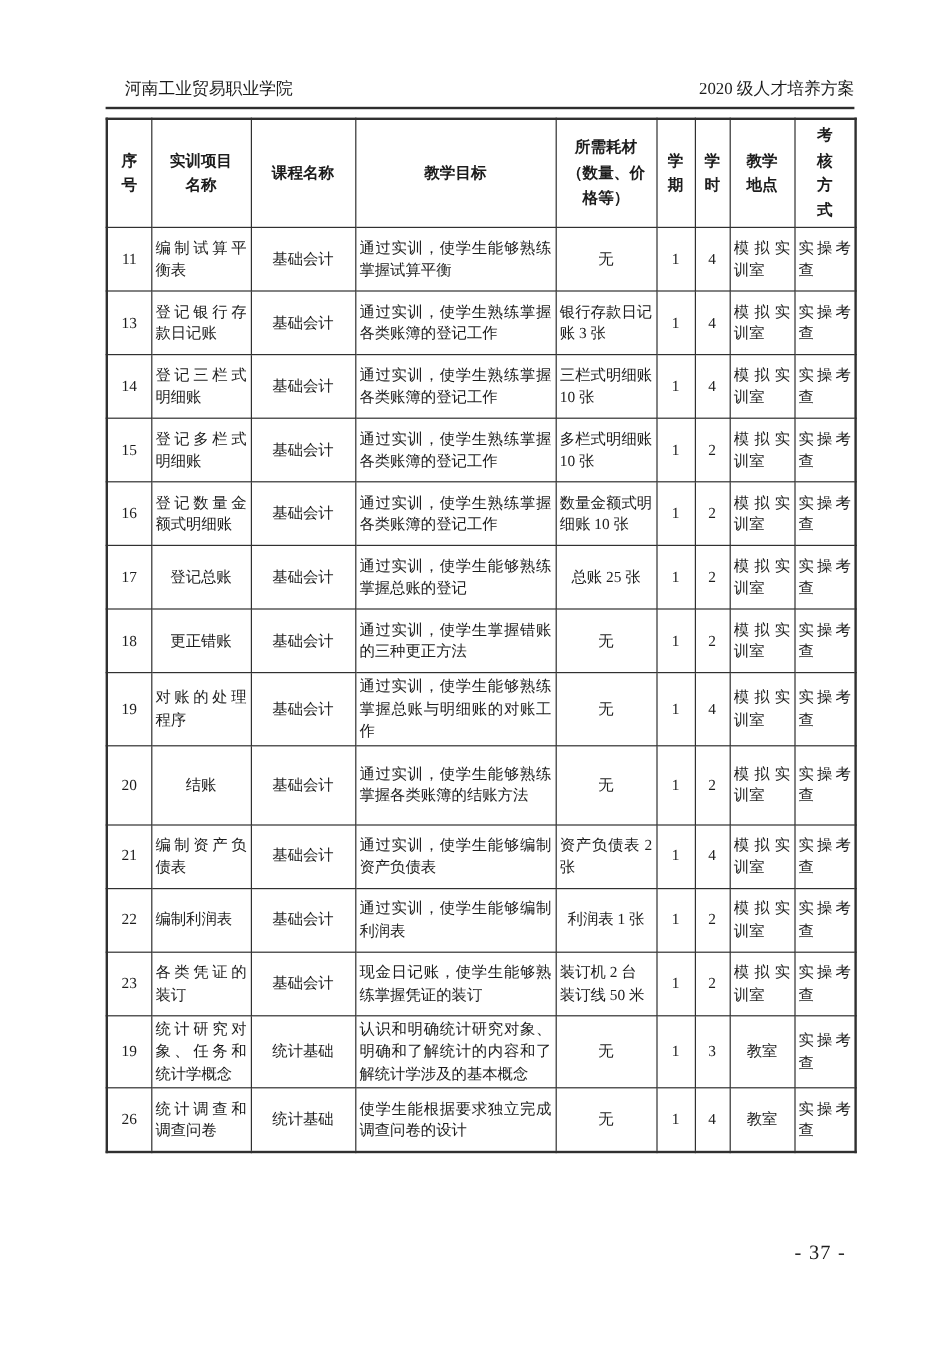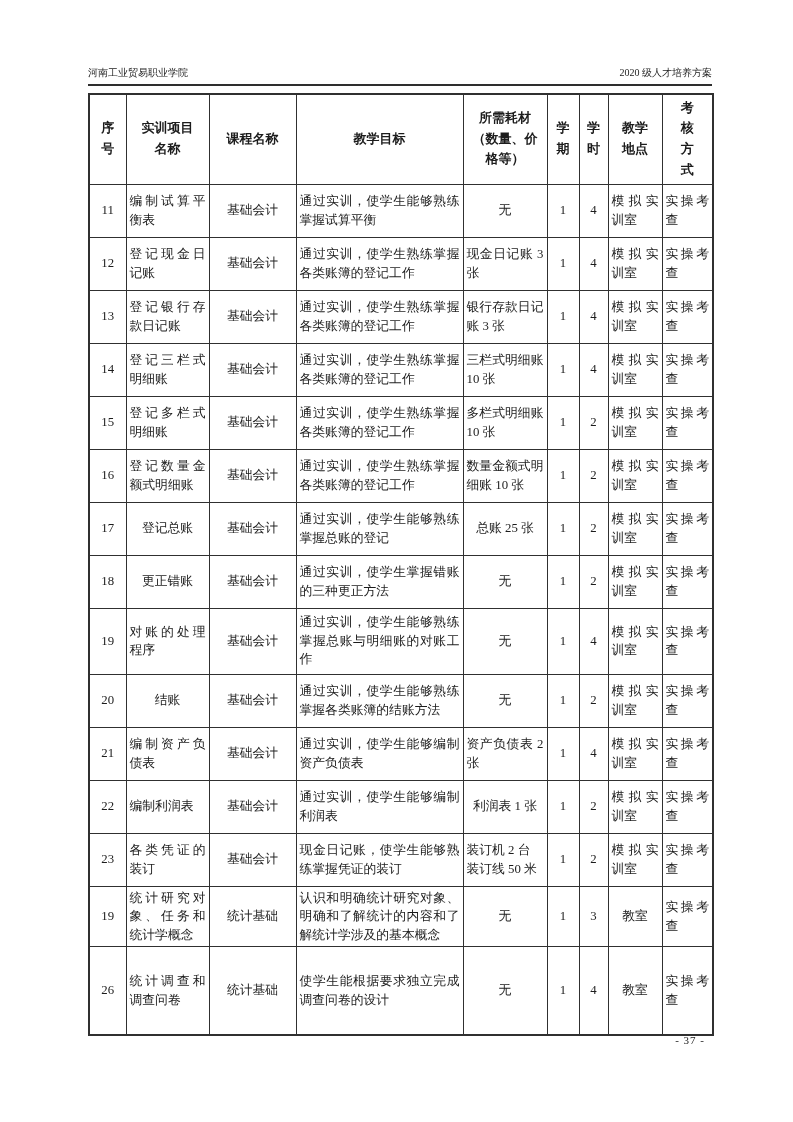--- a/index.html
+++ b/index.html
@@ -4,21 +4,21 @@
 <style>
   html,body { margin:0; padding:0; background:#ffffff; }
   .page {
     width:793px; height:1122px; background:#ffffff; position:relative;
     box-sizing:border-box; padding:66px 81px 0 88px;
     font-family:"Liberation Serif","DejaVu Serif",serif;
     color:#1c1c1c; overflow:hidden;
   }
   .doc-header {
     display:flex; justify-content:space-between; align-items:flex-end;
-    font-size:10px; line-height:1.35; padding-bottom:4px;
+    font-size:14px; line-height:1.35; padding-bottom:4px;margin-left:16px;
   }
   .header-rule { border-top:2.5px solid #2e2e2e; height:0; margin-bottom:7px; }
   table.curriculum {
     width:624px; border-collapse:collapse; table-layout:fixed;
     border:2px solid #303030;
   }
   .curriculum th, .curriculum td { border:1px solid #303030; box-sizing:border-box; }
   .curriculum th {
     font-weight:bold; font-size:13px; text-align:center; vertical-align:middle;
     padding:3px 5px; line-height:1.6; white-space:pre-line;
@@ -33,21 +33,21 @@
   }
   .curriculum tbody tr { height:53px; }
   .curriculum tbody tr:nth-child(9)  { height:66px; }
   .curriculum tbody tr:nth-child(15) { height:88px; }
   .c  { text-align:center; }
   .jl { text-align:justify; text-justify:inter-character; text-align-last:left; }
   col.w1{width:37px} col.w2{width:83px} col.w3{width:87px} col.w4{width:167px}
   col.w5{width:84px} col.w6{width:32px} col.w7{width:29px} col.w8{width:54px}
   col.w9{width:51px}
   .page-number {
-    position:absolute; top:1034px; right:88px; font-size:11px;
+    position:absolute; top:1034px; right:88px; font-size:17px;
     letter-spacing:1px;
   }
 </style>
 </head>
 <body>
 
 <div class="page">
   <div class="doc-header">
     <span>河南工业贸易职业学院</span>
     <span>2020 级人才培养方案</span>
@@ -85,31 +85,20 @@
           <td class="jl">编制试算平衡表</td>
           <td class="c">基础会计</td>
           <td class="jl">通过实训，使学生能够熟练掌握试算平衡</td>
           <td class="c">无</td>
           <td class="c">1</td>
           <td class="c">4</td>
           <td class="jl">模拟实训室</td>
           <td class="jl">实操考查</td>
         </tr>
         <tr>
-          <td class="c">12</td>
-          <td class="jl">登记现金日记账</td>
-          <td class="c">基础会计</td>
-          <td class="jl">通过实训，使学生熟练掌握各类账簿的登记工作</td>
-          <td class="jl">现金日记账 3 张</td>
-          <td class="c">1</td>
-          <td class="c">4</td>
-          <td class="jl">模拟实训室</td>
-          <td class="jl">实操考查</td>
-        </tr>
-        <tr>
           <td class="c">13</td>
           <td class="jl">登记银行存款日记账</td>
           <td class="c">基础会计</td>
           <td class="jl">通过实训，使学生熟练掌握各类账簿的登记工作</td>
           <td class="jl">银行存款日记账 3 张</td>
           <td class="c">1</td>
           <td class="c">4</td>
           <td class="jl">模拟实训室</td>
           <td class="jl">实操考查</td>
         </tr>

